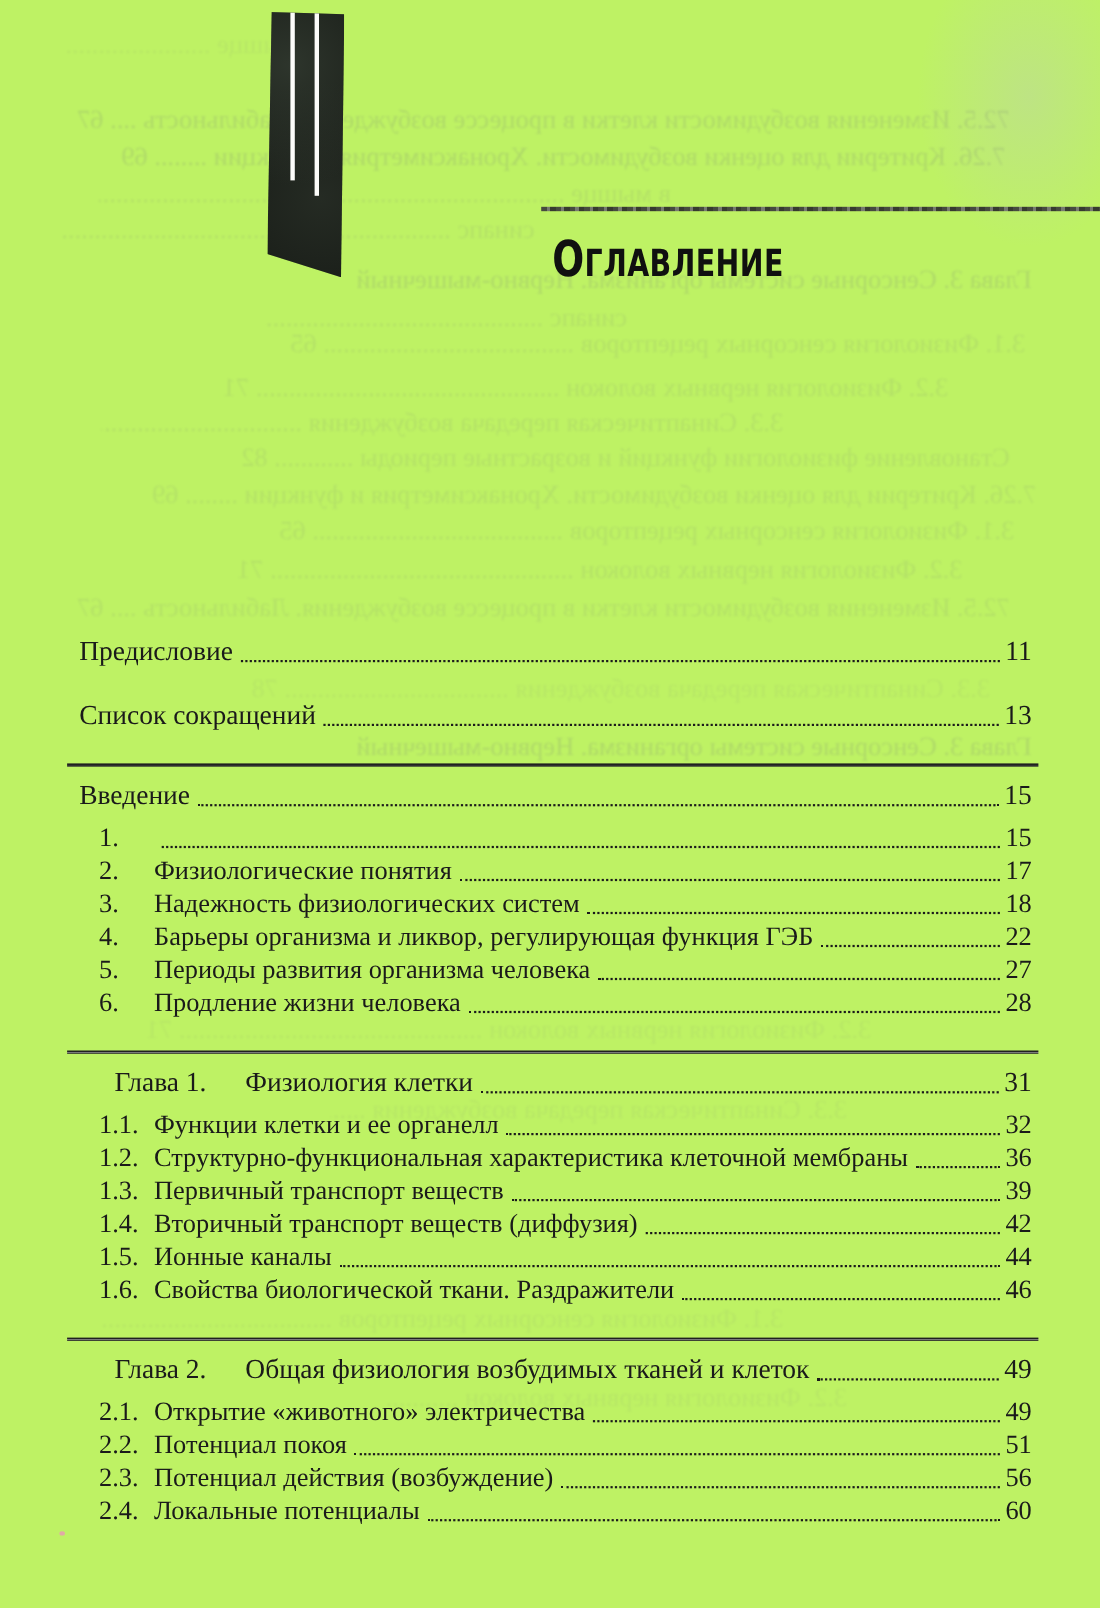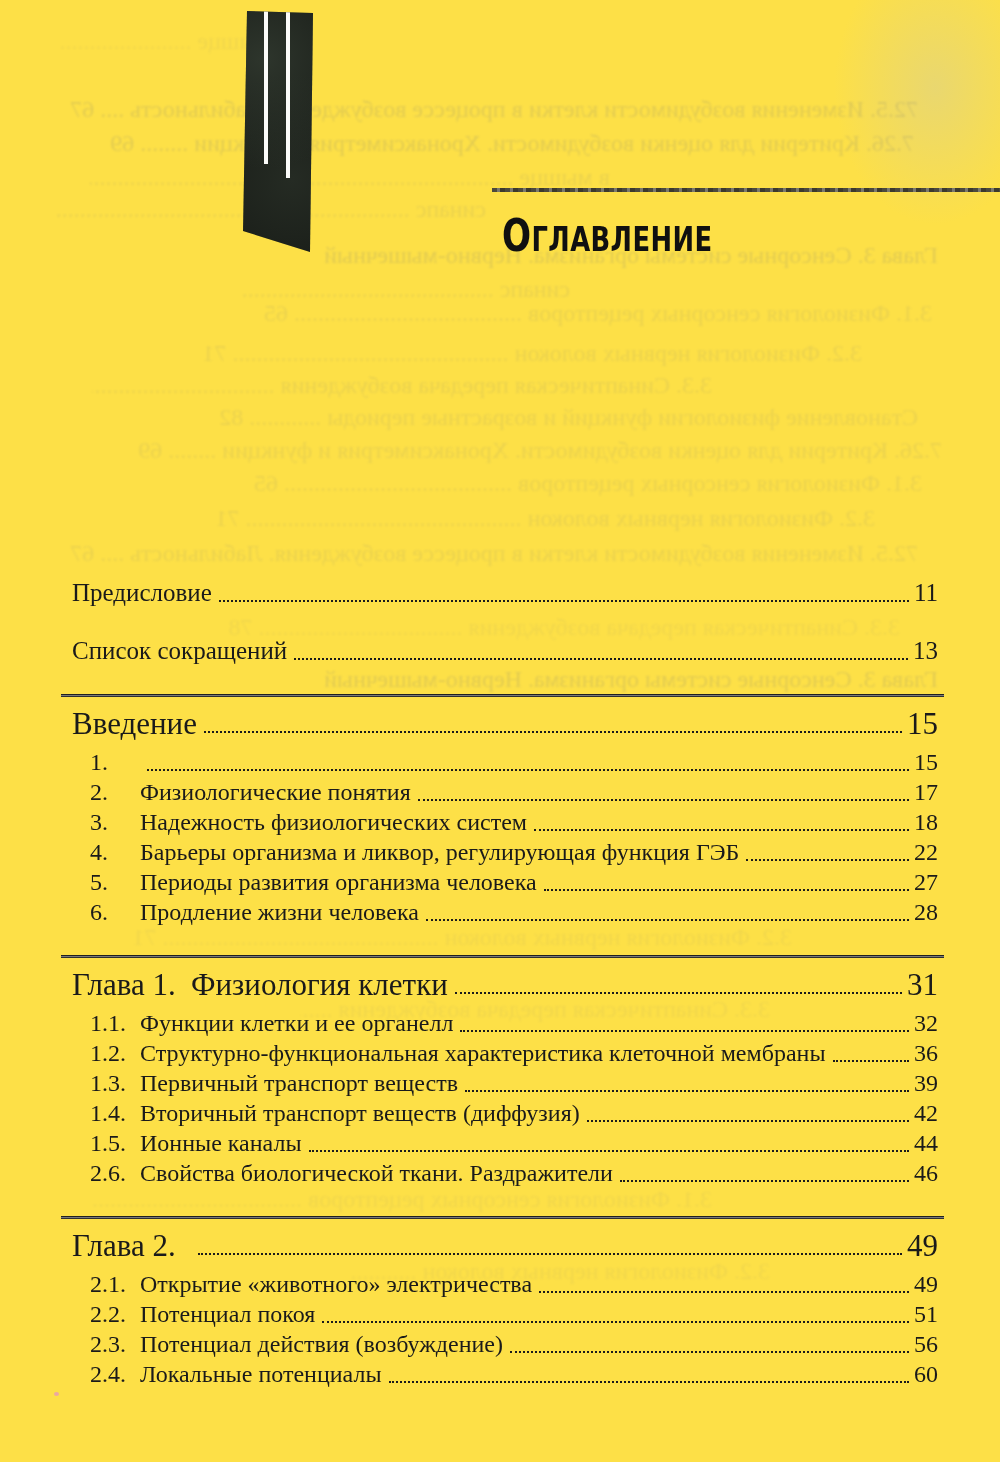--- a/index.html
+++ b/index.html
@@ -1,20 +1,20 @@
 <!DOCTYPE html>
 <html lang="ru"><head>
 <meta charset="utf-8">
 <style>
   html,body{margin:0;padding:0;background:#e8e8e8;}
   .page{
     position:relative;
     width:1000px;height:1462px;
     margin:0 auto;
-    background:#fde047;
+    background:#bef264;
     overflow:hidden;
     font-family:"Liberation Serif","DejaVu Serif",serif;
     color:#1a1a1a;
   }
   
   .corner-patch{
     position:absolute;right:0;top:0;width:170px;height:230px;
     background:radial-gradient(ellipse at 62% 38%, rgba(188,195,204,0.30), rgba(188,195,204,0) 68%);
     pointer-events:none;
   }
@@ -74,22 +74,22 @@
     align-self:flex-end;
   }
   .pg{white-space:nowrap;text-align:center;}
   .front{font-size:25px;}
   .front.sp{margin-top:28px;}
   .rule{
     height:3px;border:0;
     margin:28px -6px 12px -11px;
     background:linear-gradient(180deg,#202020 0 40%,#7a7a7a 40% 62%,#303030 62% 100%);
   }
-  .sec{font-size:31px;}
-  .sec .chnum{width:119px;flex:0 0 auto;white-space:nowrap;}
+  .sec{font-size:25px;}
+  .sec .chnum{width:119px;flex:0 0 auto;white-space:nowrap;margin-left:32px;}
   .item{font-size:24px;padding-left:18px;}
   .item.first{margin-top:8px;}
   .item .inum{width:50px;flex:0 0 auto;white-space:nowrap;}
 </style>
 </head>
 <body>
 
 <div class="page">
 
   <div class="corner-patch"></div>
@@ -214,30 +214,31 @@
       <span class="leader"></span>
       <span class="pg">42</span>
     </div>
     <div class="row item">
       <span class="inum">1.5.</span>
       <span class="lbl">Ионные каналы</span>
       <span class="leader"></span>
       <span class="pg">44</span>
     </div>
     <div class="row item">
-      <span class="inum">2.6.</span>
+      <span class="inum">1.6.</span>
       <span class="lbl">Свойства биологической ткани. Раздражители</span>
       <span class="leader"></span>
       <span class="pg">46</span>
     </div>
 
     <hr class="rule">
 
     <div class="row sec">
       <span class="chnum">Глава 2.</span>
+      <span class="lbl">Общая физиология возбудимых тканей и клеток</span>
       <span class="leader"></span>
       <span class="pg">49</span>
     </div>
     <div class="row item first">
       <span class="inum">2.1.</span>
       <span class="lbl">Открытие «животного» электричества</span>
       <span class="leader"></span>
       <span class="pg">49</span>
     </div>
     <div class="row item">

